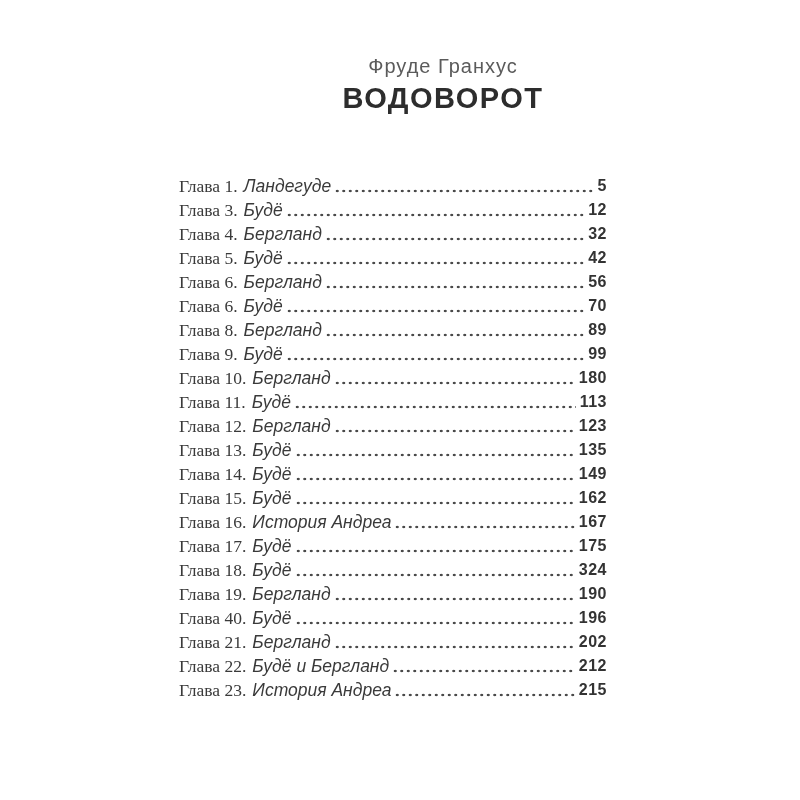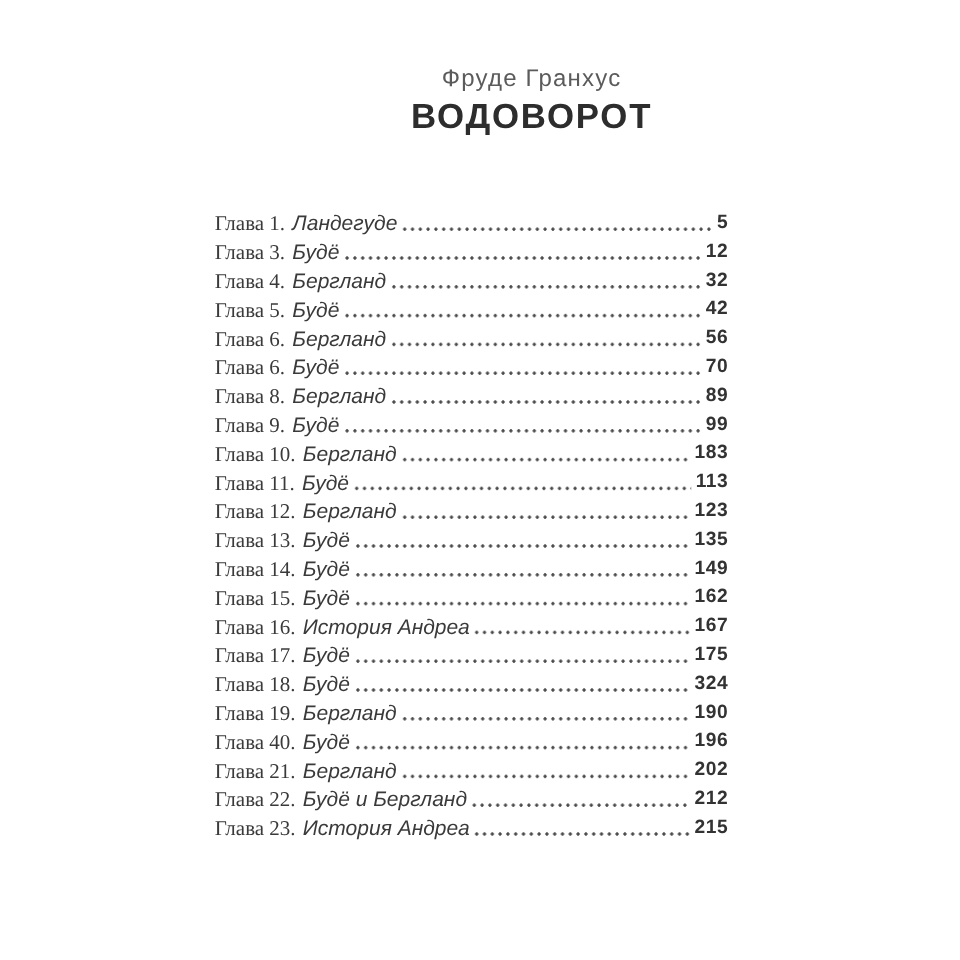--- a/index.html
+++ b/index.html
@@ -144,21 +144,21 @@
     <span class="chapter-label">Глава 9.</span>
     <span class="chapter-title">Будё</span>
     <span class="dot-leader"></span>
     <span class="page-number">99</span>
   </div>
 
   <div class="toc-row">
     <span class="chapter-label">Глава 10.</span>
     <span class="chapter-title">Бергланд</span>
     <span class="dot-leader"></span>
-    <span class="page-number">183</span>
+    <span class="page-number">180</span>
   </div>
 
   <div class="toc-row">
     <span class="chapter-label">Глава 11.</span>
     <span class="chapter-title">Будё</span>
     <span class="dot-leader"></span>
     <span class="page-number">113</span>
   </div>
 
   <div class="toc-row">

